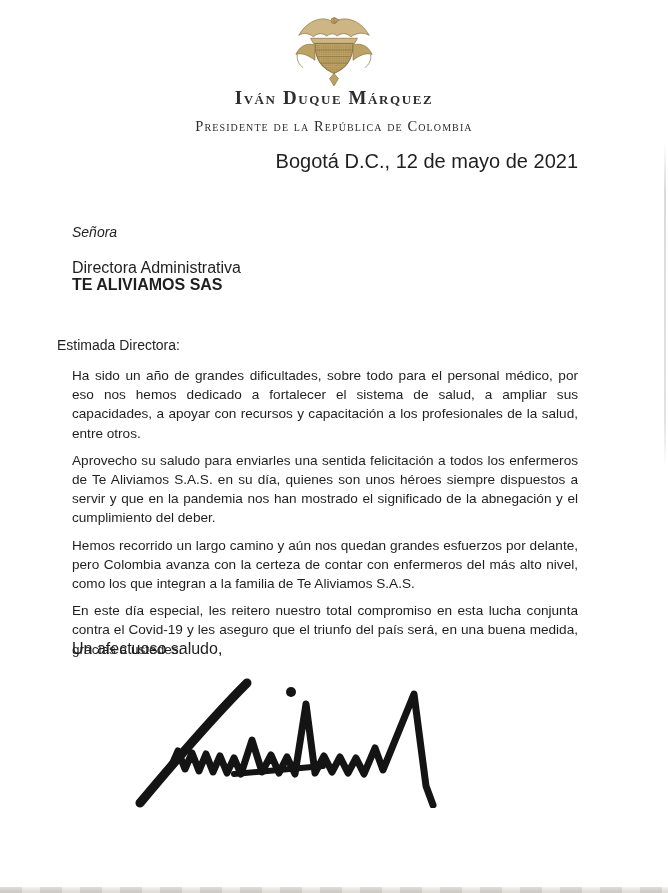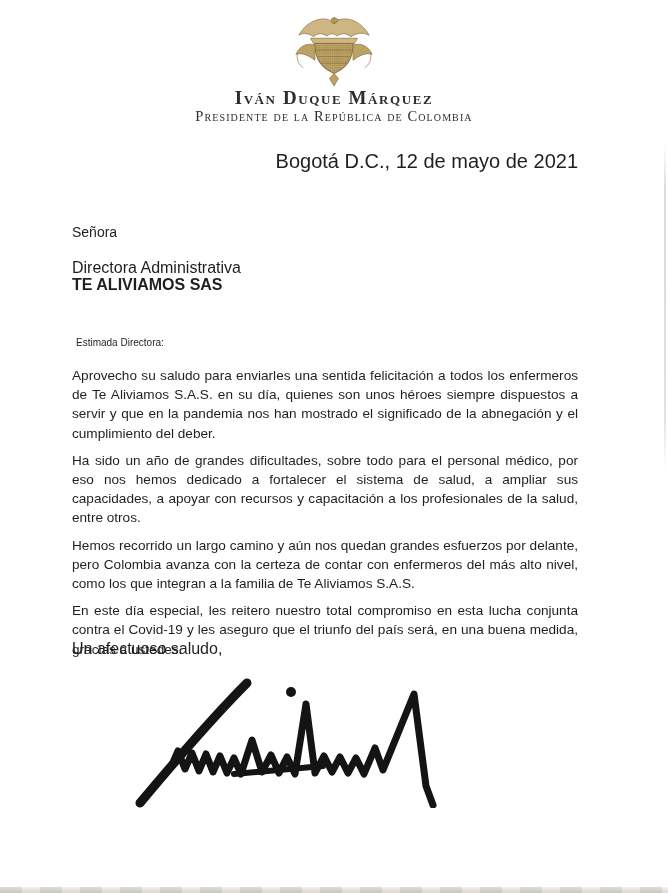--- a/index.html
+++ b/index.html
@@ -15,33 +15,33 @@
     overflow:hidden;
   }
   
   .emblem{position:absolute;top:11px;left:50%;transform:translateX(-50%);}
   .mast-name{
     position:absolute;top:87px;left:0;width:668px;text-align:center;
     font-family:"Liberation Serif", serif;font-variant:small-caps;
     font-size:19px;letter-spacing:1.6px;color:#2d2d2d;font-weight:600;
   }
   .mast-title{
-    position:absolute;top:108px;left:0;width:668px;text-align:center;
+    position:absolute;top:118px;left:0;width:668px;text-align:center;
     font-family:"Liberation Serif", serif;font-variant:small-caps;
     font-size:14.5px;letter-spacing:1.1px;color:#2d2d2d;font-weight:500;
   }
   
   .date-line{
     position:absolute;top:150px;left:72px;width:506px;
     text-align:right;font-size:20px;
   }
-  .recipient-honorific{position:absolute;top:224px;left:72px;font-size:14px;}
+  .recipient-honorific{position:absolute;top:224px;left:72px;font-size:14px;font-style:italic;}
   .recipient-block{position:absolute;top:260px;left:72px;font-size:16px;line-height:16.5px;}
   .recipient-block .bold{font-weight:bold;}
-  .salutation{position:absolute;top:337px;left:76px;font-size:10px;}
+  .salutation{position:absolute;top:337px;left:57px;font-size:14px;}
   .bodytext{
     position:absolute;top:366px;left:72px;width:506px;
     font-size:13.6px;line-height:19.2px;text-align:justify;
   }
   .bodytext p{margin:0 0 8px 0;}
   .closing-line{position:absolute;top:640px;left:72px;font-size:16px;}
   .signature{position:absolute;top:668px;left:116px;}
   
   .scan-edge-right{
     position:absolute;top:142px;right:2px;width:2px;height:326px;
@@ -97,22 +97,22 @@
   <div class="recipient-honorific">Señora</div>
 
   <div class="recipient-block">
     <div>Directora Administrativa</div>
     <div class="bold">TE ALIVIAMOS SAS</div>
   </div>
 
   <div class="salutation">Estimada Directora:</div>
 
   <div class="bodytext">
+    <p>Ha sido un año de grandes dificultades, sobre todo para el personal médico, por eso nos hemos dedicado a fortalecer el sistema de salud, a ampliar sus capacidades, a apoyar con recursos y capacitación a los profesionales de la salud, entre otros.</p>
     <p>Aprovecho su saludo para enviarles una sentida felicitación a todos los enfermeros de Te Aliviamos S.A.S. en su día, quienes son unos héroes siempre dispuestos a servir y que en la pandemia nos han mostrado el significado de la abnegación y el cumplimiento del deber.</p>
-    <p>Ha sido un año de grandes dificultades, sobre todo para el personal médico, por eso nos hemos dedicado a fortalecer el sistema de salud, a ampliar sus capacidades, a apoyar con recursos y capacitación a los profesionales de la salud, entre otros.</p>
     <p>Hemos recorrido un largo camino y aún nos quedan grandes esfuerzos por delante, pero Colombia avanza con la certeza de contar con enfermeros del más alto nivel, como los que integran a la familia de Te Aliviamos S.A.S.</p>
     <p>En este día especial, les reitero nuestro total compromiso en esta lucha conjunta contra el Covid-19 y les aseguro que el triunfo del país será, en una buena medida, gracias a ustedes.</p>
   </div>
 
   <div class="closing-line">Un afectuoso saludo,</div>
 
   <div class="signature">
     <svg width="340" height="140" viewBox="0 0 340 140" aria-hidden="true">
       <path class="sig-stroke" stroke-width="9" d="M24 135 C60 92 100 46 131 15"></path>
       <path class="sig-stroke" stroke-width="7" d="M55 99

